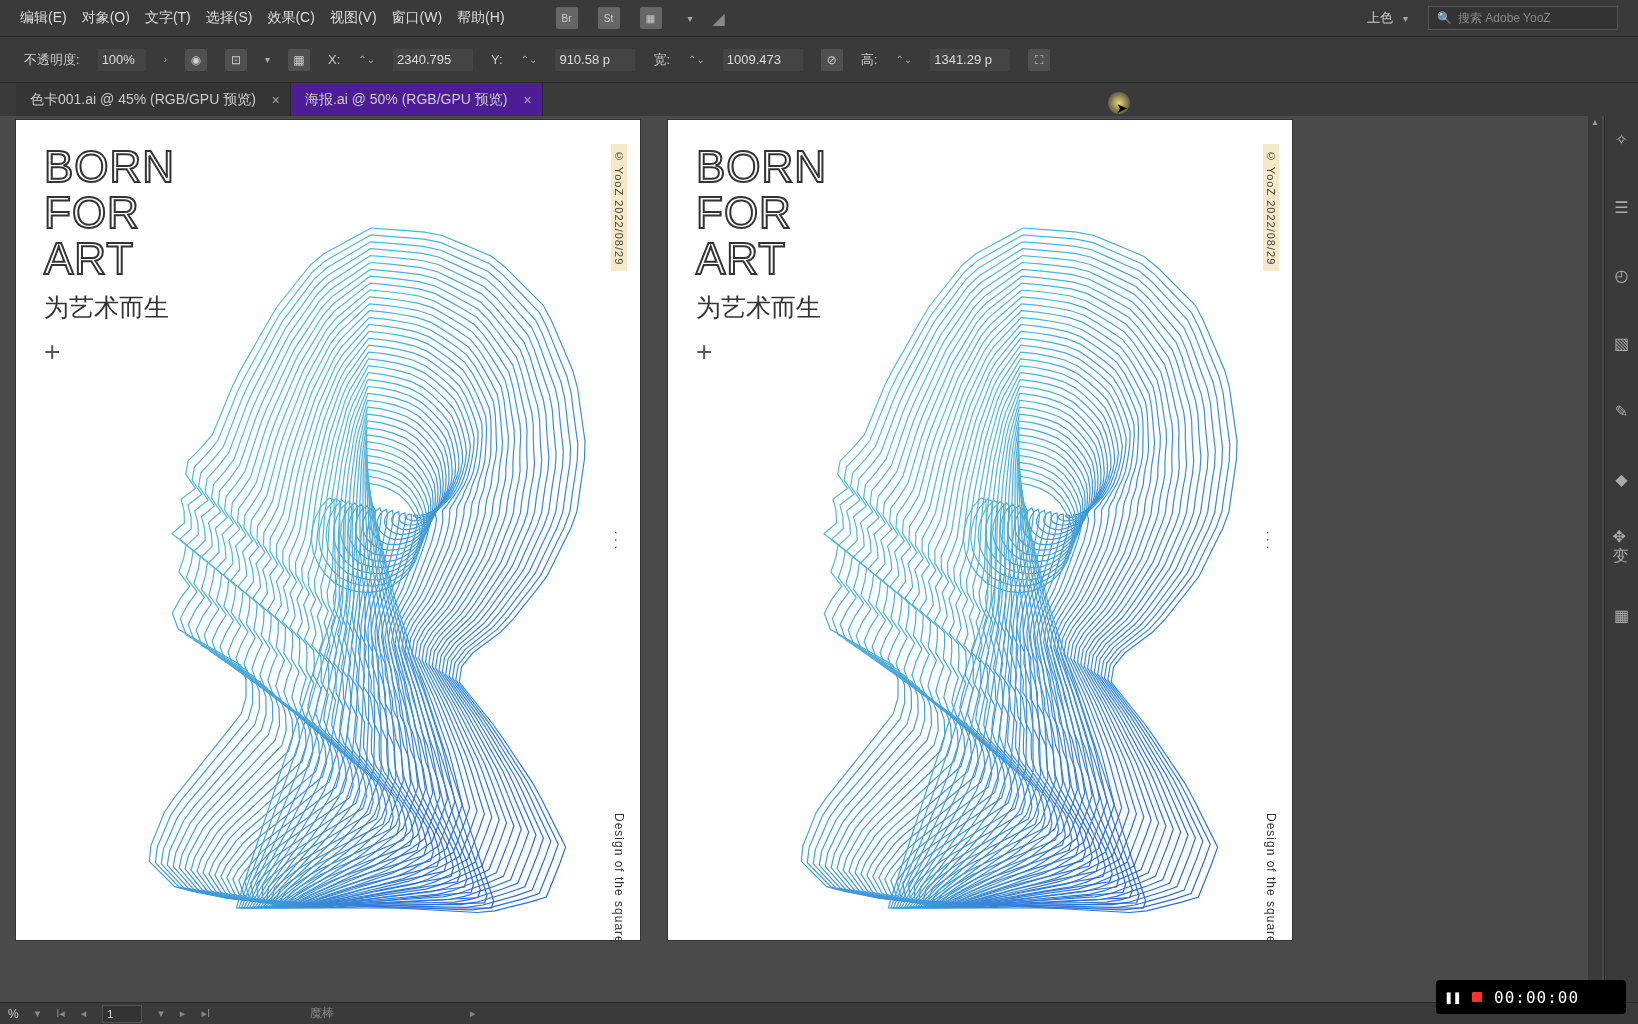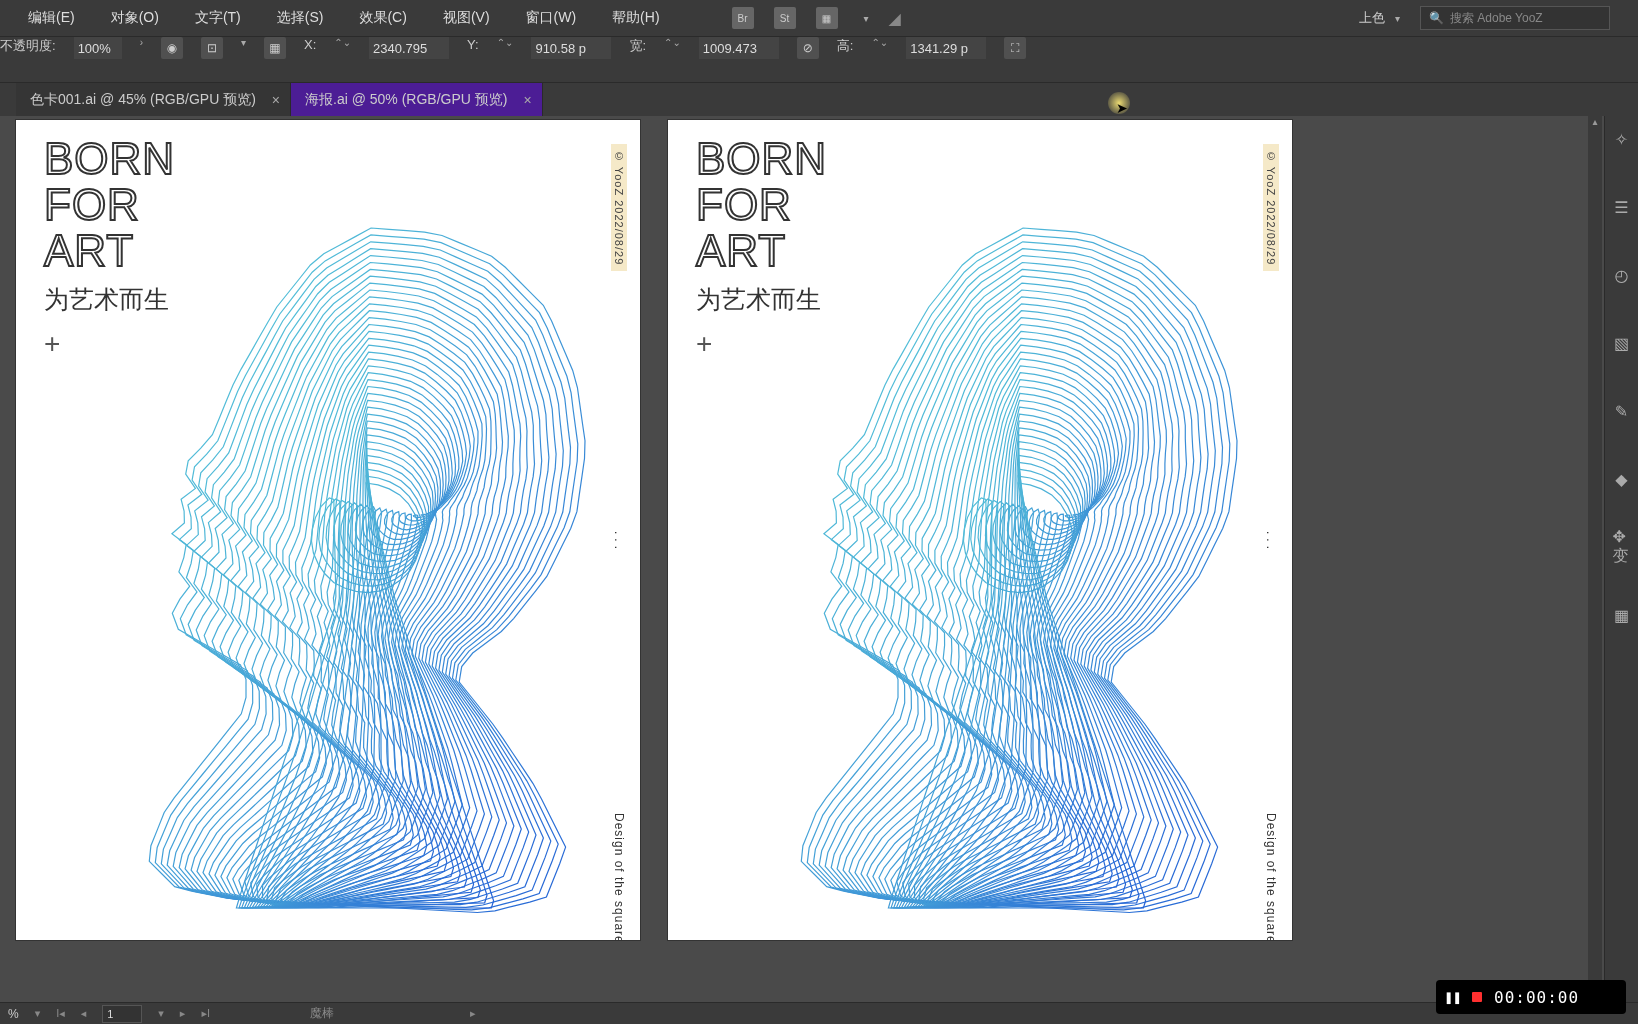--- a/index.html
+++ b/index.html
@@ -11,44 +11,44 @@
       color: #ccc;
       overflow: hidden;
       position: relative;
     }
     
     .menu-bar {
       background: #3a3a3a;
       height: 36px;
       display: flex;
       align-items: center;
-      padding: 0 28px;
-      gap: 36px;
+      padding: 0 20px;
+      gap: 15px;
       font-size: 14px;
     }
     .menu-item { color: #ddd; cursor: pointer; }
     .menu-icons { margin-left: 36px; display: flex; gap: 20px; align-items: center; }
     .menu-icon-box {
       width: 22px; height: 22px; background: #666; display: flex;
       align-items: center; justify-content: center; font-size: 10px;
       color: #ccc; border-radius: 2px;
     }
     .top-right { margin-left: auto; display: flex; align-items: center; gap: 20px; }
     .color-label { font-size: 13px; color: #ccc; }
     .dropdown-arrow { font-size: 10px; margin-left: 6px; color: #aaa; }
     .search-box {
       background: #333; border: 1px solid #555; height: 24px; width: 190px;
       display: flex; align-items: center; padding: 0 8px;
       font-size: 12px; color: #888;
     }
     .search-icon-glyph { margin-right: 6px; font-size: 12px; }
     
     .options-bar {
-      background: #3a3a3a; height: 46px; display: flex; align-items: flex-start;
-      padding: 0 0; gap: 18px; font-size: 13px; border-top: 1px solid #2a2a2a;
+      background: #3a3a3a; height: 46px; display: flex; align-items: center;
+      padding: 0 24px; gap: 18px; font-size: 13px; border-top: 1px solid #2a2a2a;
     }
     .opt-label { color: #ccc; }
     .opt-input {
       background: #444; border: none; color: #ddd; width: 48px; height: 22px;
       padding: 0 4px; font-size: 13px;
     }
     .opt-input.wide { width: 80px; }
     .stepper-chevron { font-size: 10px; color: #aaa; }
     .small-glyph-btn { width: 22px; height: 22px; background: #505050; border-radius:2px;
       display:flex;align-items:center;justify-content:center; font-size:12px; color:#ccc;}
@@ -69,21 +69,21 @@
       position: absolute; top: 116px; left: 0; right: 0; bottom: 22px;
       background: #4a4a4a; display: flex; overflow: hidden;
     }
     .canvas-scroll { display:flex; gap: 28px; padding: 4px 0 0 16px; }
     .artboard {
       background: #fff; position: relative; width: 624px; height: 820px;
       box-shadow: 0 0 0 1px rgba(0,0,0,0.3);
       overflow: hidden;
     }
     .artboard.right-ab { width: 624px; }
-    .title-block { position: absolute; left: 28px; top: 16px; }
+    .title-block { position: absolute; left: 28px; top: 24px; }
     .title-line {
       font-family: Arial, sans-serif;
       font-size: 44px; font-weight: 300; color: #fff;
       -webkit-text-stroke: 2px #333;
       letter-spacing: 1px;
       line-height: 1.05;
     }
     .subtitle {
       font-size: 25px; color: #333; margin-top: 8px;
     }

